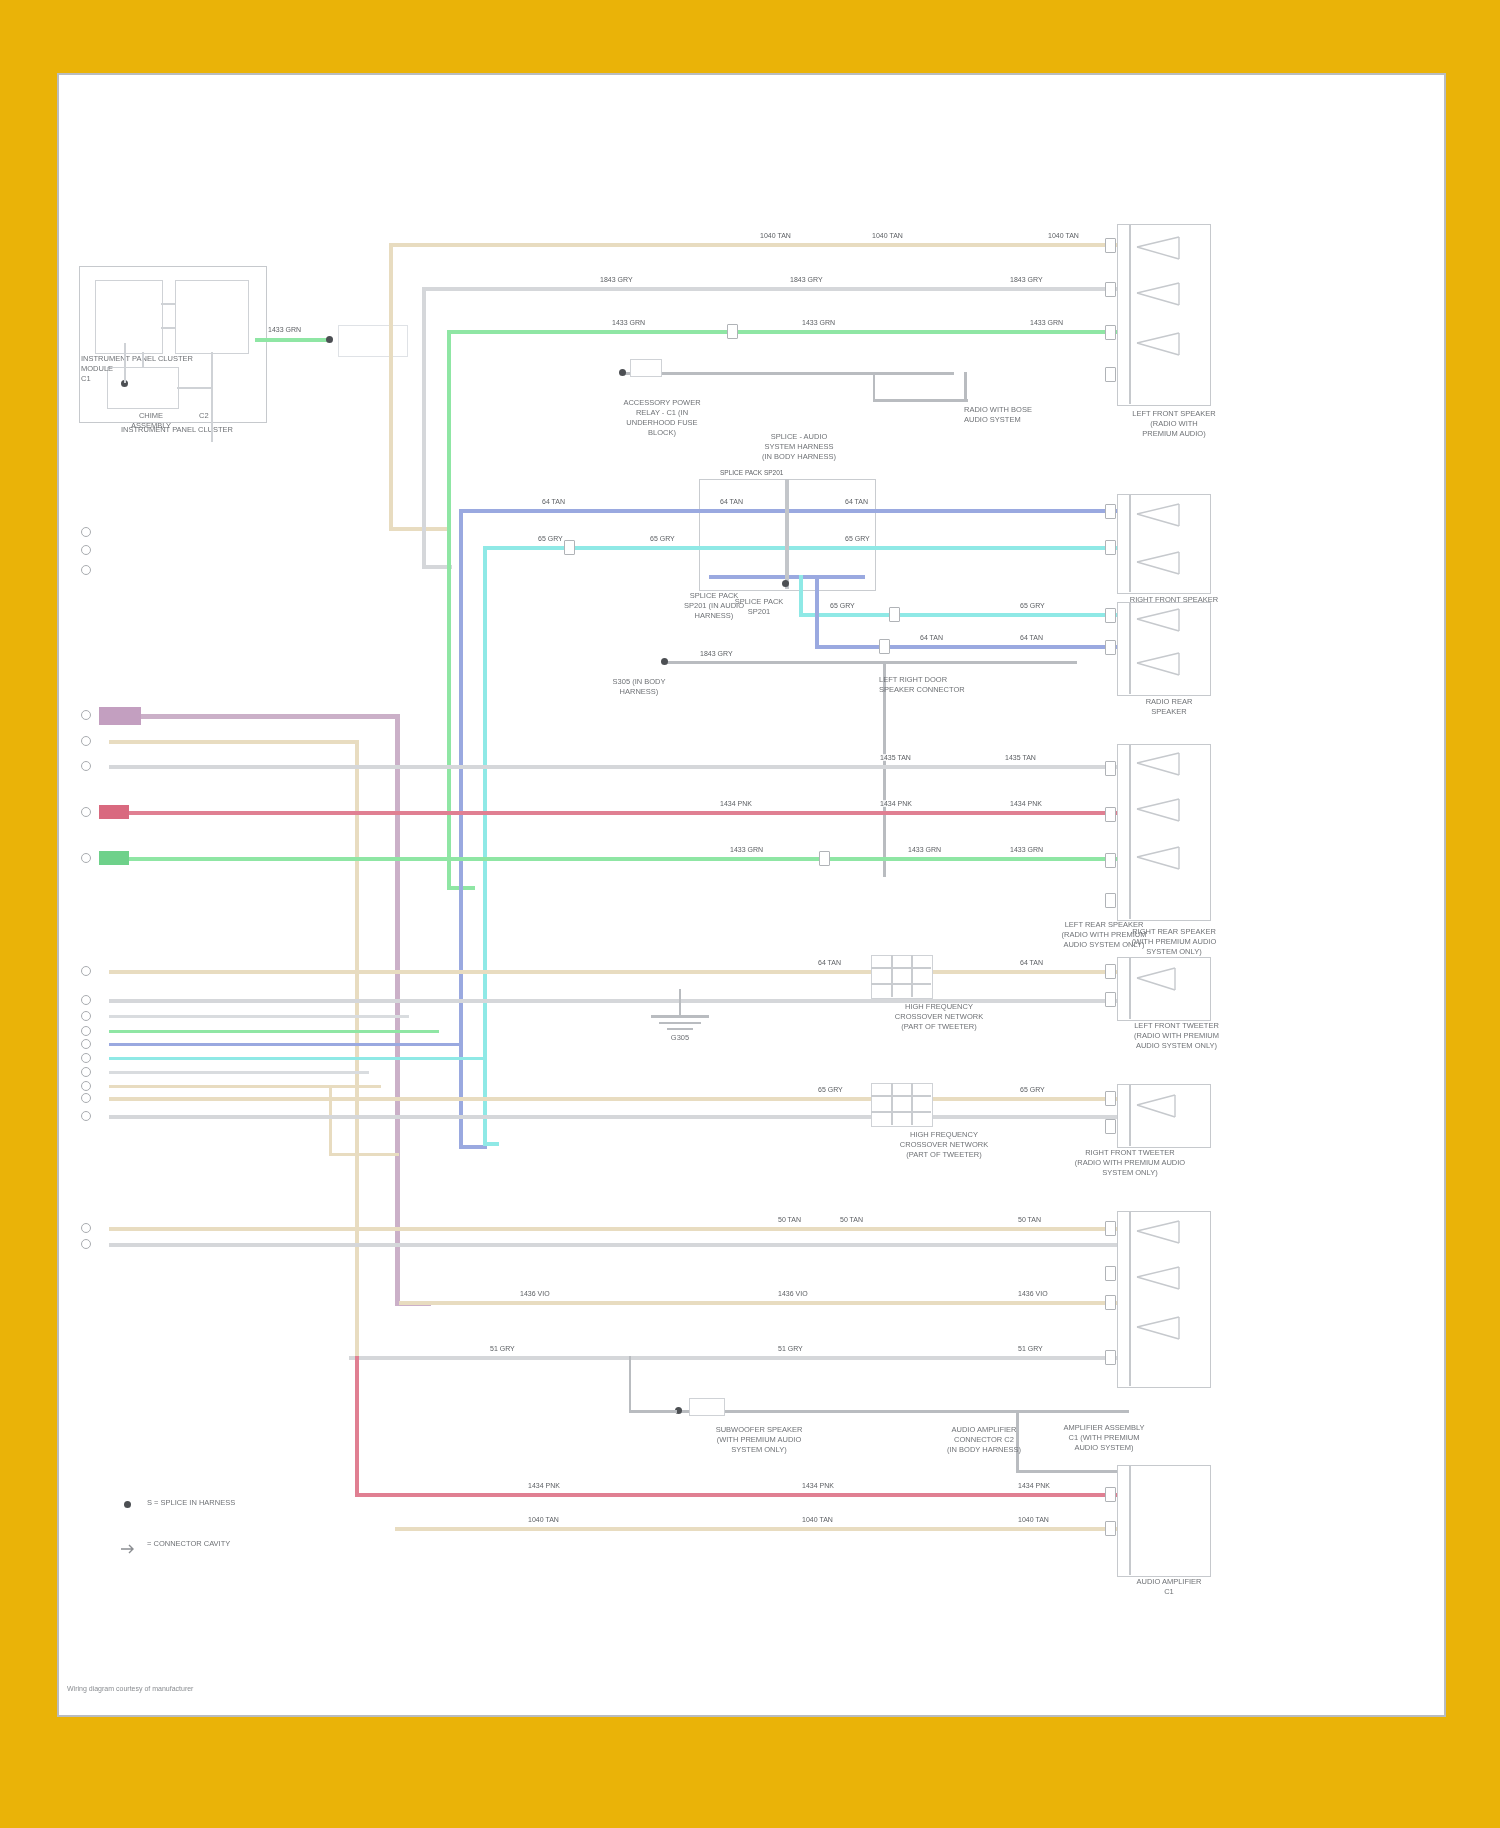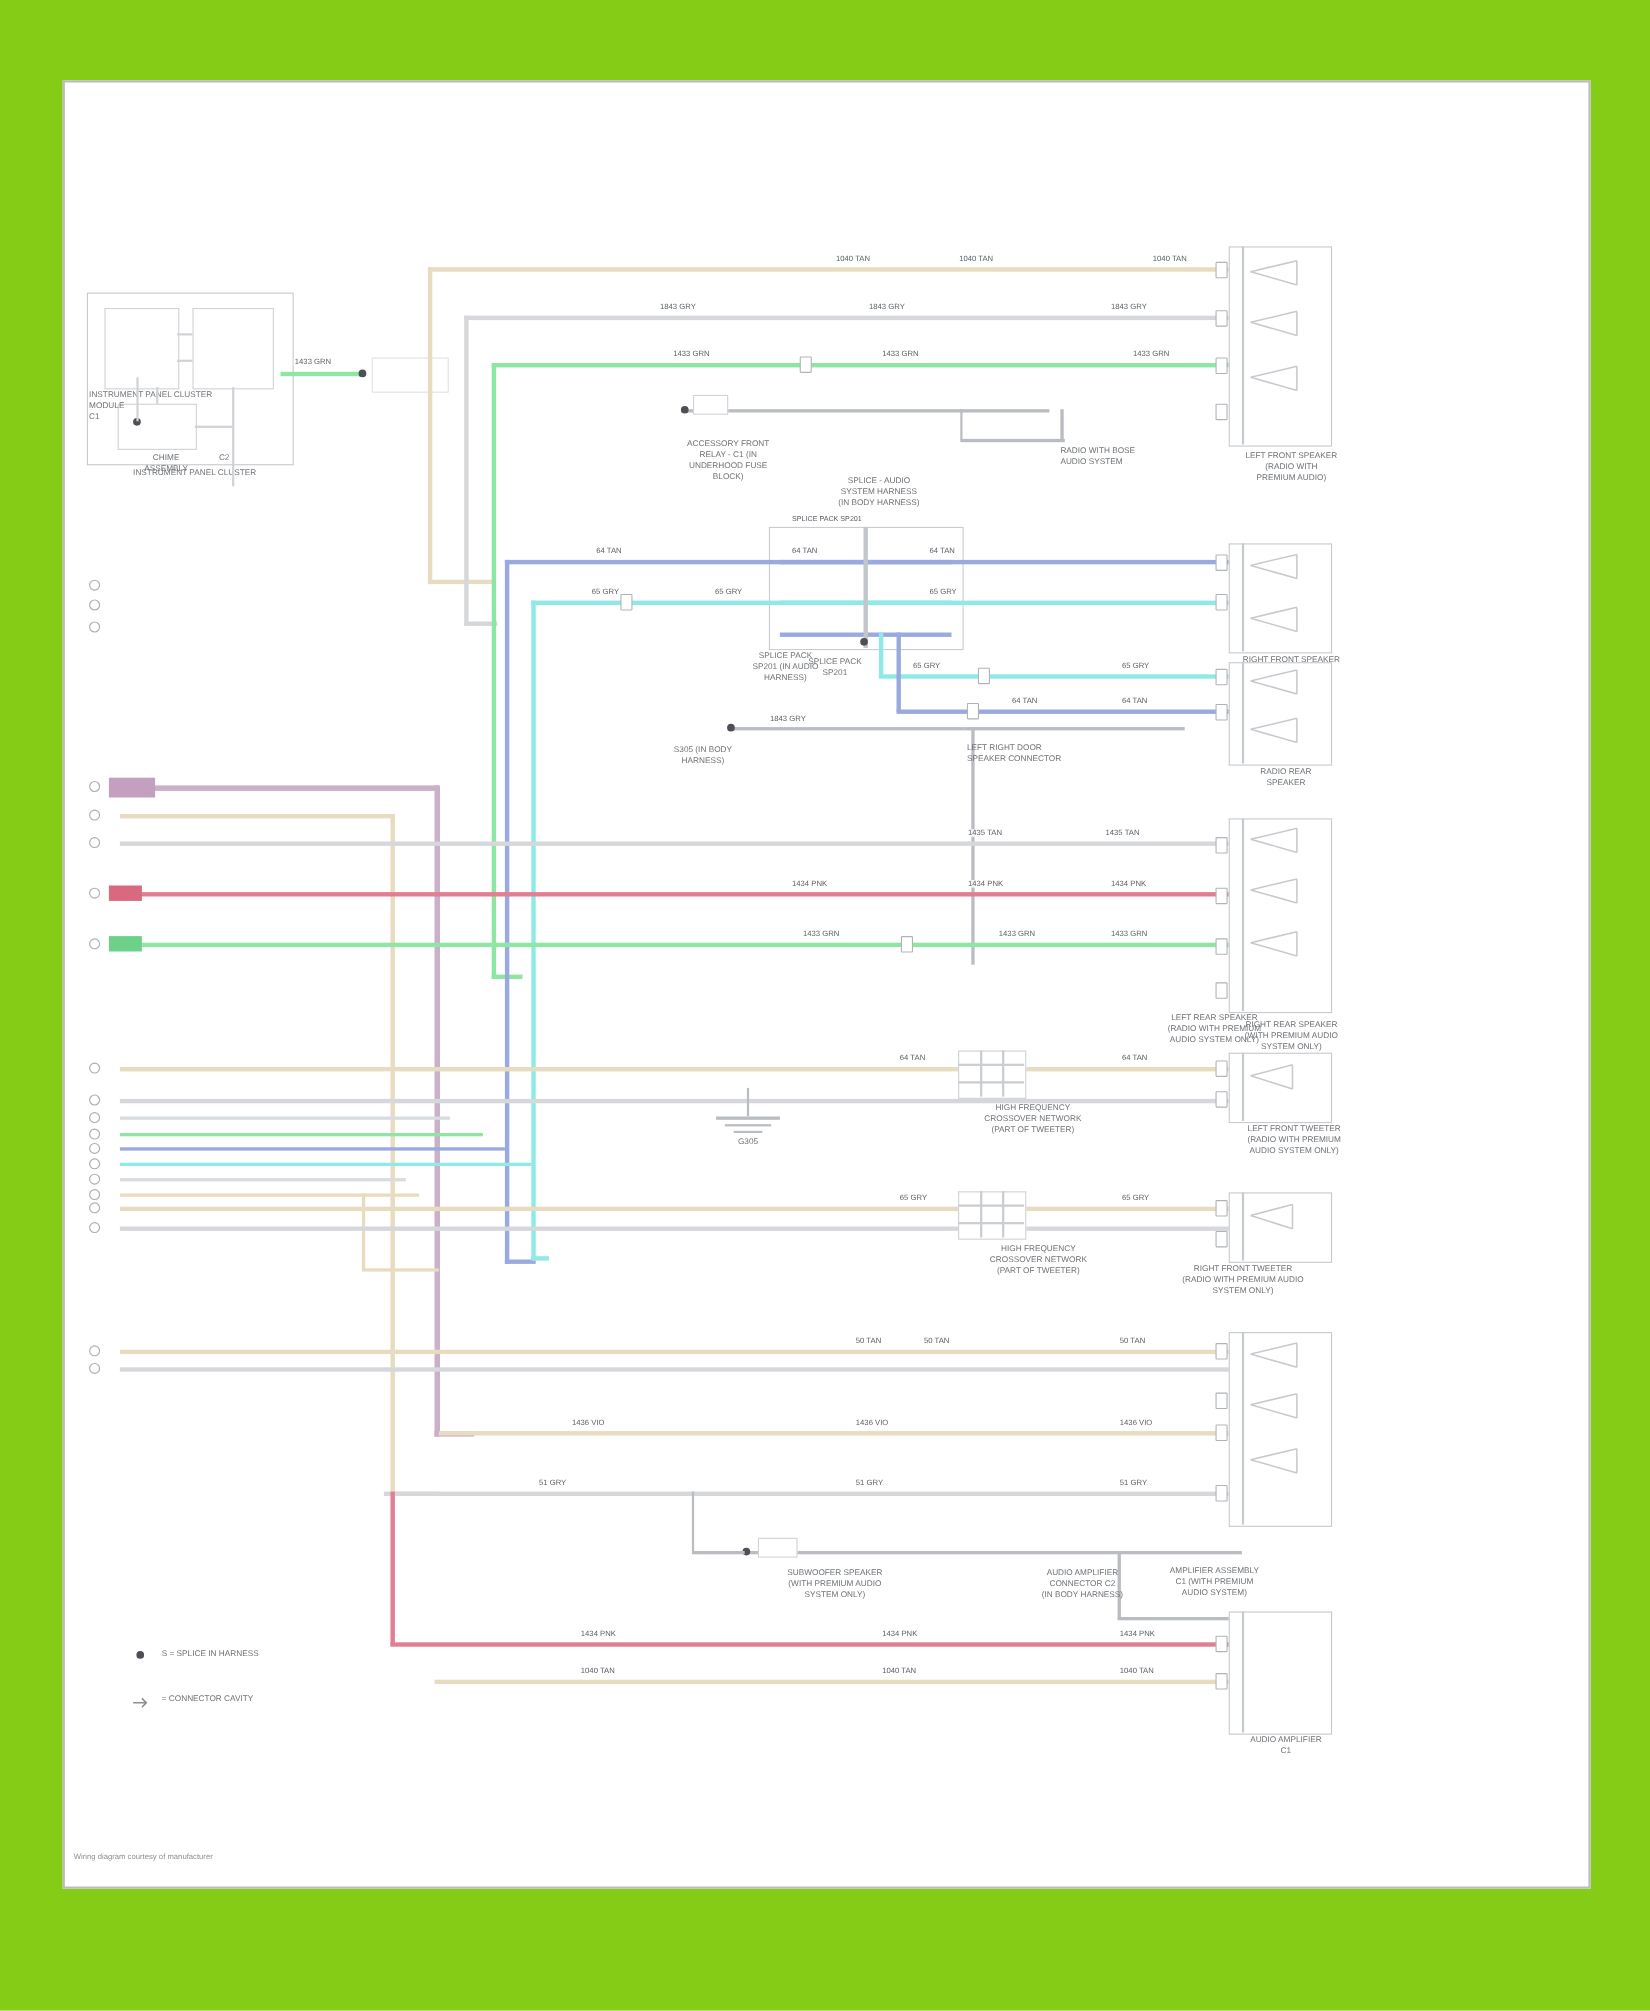--- a/index.html
+++ b/index.html
@@ -1,17 +1,17 @@
 <!DOCTYPE html>
 <html><head>
 <meta charset="utf-8">
 <style>
   html,body{margin:0;padding:0;background:#ffffff;}
   body{font-family:"Liberation Sans",sans-serif;}
-  #page{position:relative;width:1500px;height:1828px;background:#84cc16;overflow:hidden;}
+  #page{position:relative;width:1500px;height:1828px;background:#eab308;overflow:hidden;}
   #sheet{position:absolute;left:57px;top:73px;width:1385px;height:1640px;border:2px solid #b9bcc0;background:#fff;}
   .wire{position:absolute;}
   .h{height:4px;}
   .v{width:4px;}
   .wlbl{position:absolute;font-size:7px;color:#5d6064;background:#ffffffcc;padding:0 1px;white-space:nowrap;}
   .box{position:absolute;border:1.5px solid #c6c9cd;background:#ffffff;}
   .boxthin{position:absolute;border:1px solid #cfd2d6;background:#fff;}
   .dot{position:absolute;width:7px;height:7px;border-radius:50%;background:#4c4f53;}
   .pin{position:absolute;width:8px;height:8px;border-radius:50%;border:1.2px solid #a9acb0;background:#fff;}
   .conn{position:absolute;width:9px;height:13px;border:1.2px solid #b0b3b7;background:#fff;border-radius:1px;}
@@ -74,21 +74,21 @@
     <div class="wlbl" style="left:742px;top:244px;">1433 GRN</div>
     <div class="wlbl" style="left:970px;top:244px;">1433 GRN</div>
     <div class="conn" style="left:668px;top:249px;"></div>
 
     <div class="wire h" style="left:565px;top:297px;width:330px;background:#b9bcc0;height:3px;"></div>
     <div class="dot" style="left:560px;top:294px;"></div>
     <div class="boxthin" style="left:571px;top:284px;width:30px;height:16px;"></div>
     <div class="wire" style="left:814px;top:297px;width:1.5px;height:28px;background:#b9bcc0;"></div>
     <div class="wire h" style="left:814px;top:324px;width:95px;background:#b9bcc0;height:3px;"></div>
     <div class="wire v" style="left:905px;top:297px;height:28px;background:#b9bcc0;width:3px;"></div>
-    <div class="txtblk" style="left:513px;top:323px;width:180px;text-align:center;">ACCESSORY FRONT
+    <div class="txtblk" style="left:513px;top:323px;width:180px;text-align:center;">ACCESSORY POWER
 RELAY - C1 (IN
 UNDERHOOD FUSE
 BLOCK)</div>
     <div class="txtblk" style="left:660px;top:357px;width:160px;text-align:center;">SPLICE - AUDIO
 SYSTEM HARNESS
 (IN BODY HARNESS)</div>
     <div class="txtblk" style="left:905px;top:330px;width:120px;">RADIO WITH BOSE
 AUDIO SYSTEM</div>
 
     <div class="box" style="left:640px;top:404px;width:175px;height:110px;border-color:#c9ccd0;"></div>

